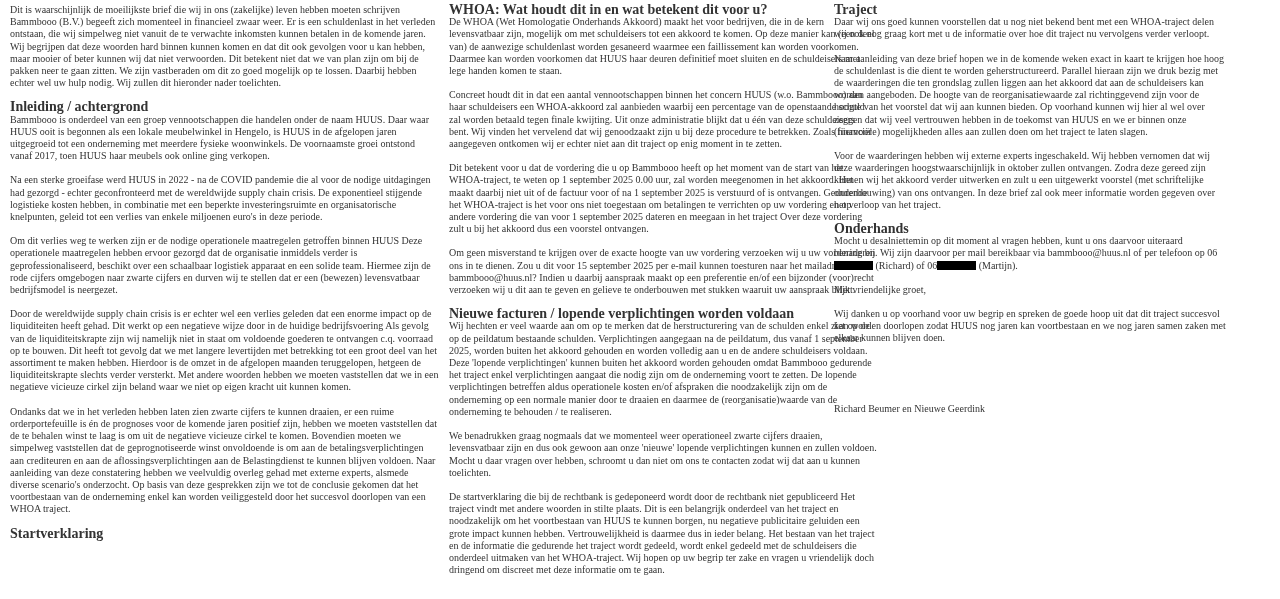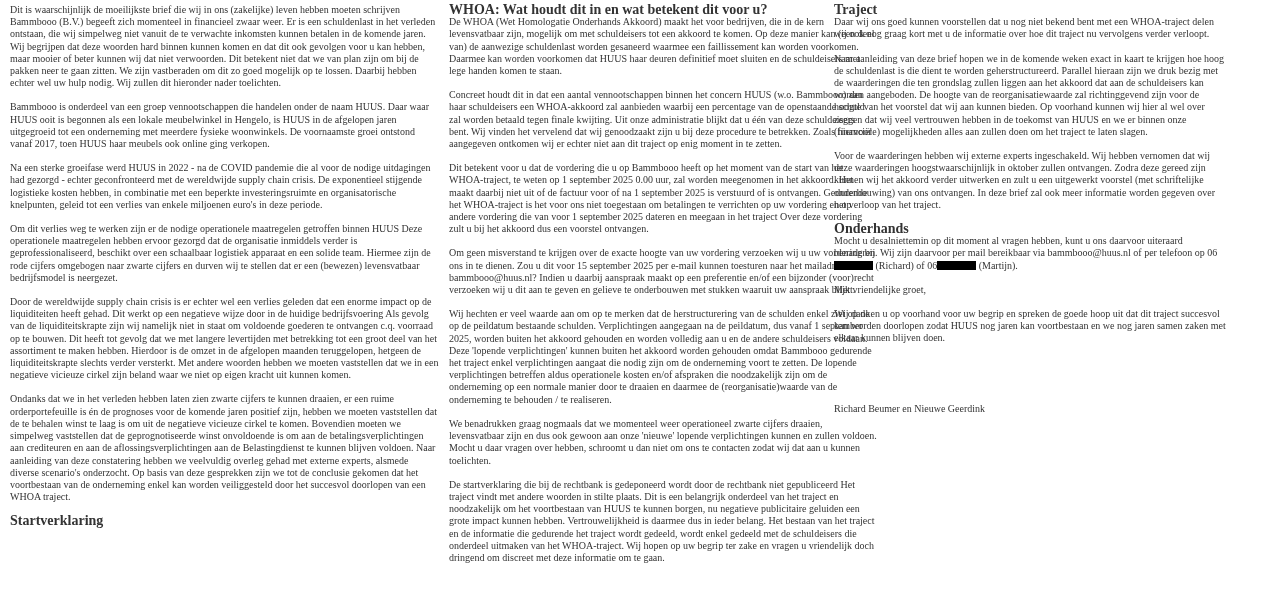--- a/index.html
+++ b/index.html
@@ -45,33 +45,35 @@
     vertical-align: -1px;
   }
   .sig-gap { height: 46px; }
 </style>
 </head>
 <body>
 
 <div class="page">
   <div class="col col-0">
       <p>Dit is waarschijnlijk de moeilijkste brief die wij in ons (zakelijke) leven hebben moeten schrijven Bammbooo (B.V.) begeeft zich momenteel in financieel zwaar weer. Er is een schuldenlast in het verleden ontstaan, die wij simpelweg niet vanuit de te verwachte inkomsten kunnen betalen in de komende jaren. Wij begrijpen dat deze woorden hard binnen kunnen komen en dat dit ook gevolgen voor u kan hebben, maar mooier of beter kunnen wij dat niet verwoorden. Dit betekent niet dat we van plan zijn om bij de pakken neer te gaan zitten. We zijn vastberaden om dit zo goed mogelijk op te lossen. Daarbij hebben echter wel uw hulp nodig. Wij zullen dit hieronder nader toelichten.</p>
+      <h3>Inleiding / achtergrond</h3>
       <p>Bammbooo is onderdeel van een groep vennootschappen die handelen onder de naam HUUS. Daar waar HUUS ooit is begonnen als een lokale meubelwinkel in Hengelo, is HUUS in de afgelopen jaren uitgegroeid tot een onderneming met meerdere fysieke woonwinkels. De voornaamste groei ontstond vanaf 2017, toen HUUS haar meubels ook online ging verkopen.</p>
       <p>Na een sterke groeifase werd HUUS in 2022 - na de COVID pandemie die al voor de nodige uitdagingen had gezorgd - echter geconfronteerd met de wereldwijde supply chain crisis. De exponentieel stijgende logistieke kosten hebben, in combinatie met een beperkte investeringsruimte en organisatorische knelpunten, geleid tot een verlies van enkele miljoenen euro's in deze periode.</p>
       <p>Om dit verlies weg te werken zijn er de nodige operationele maatregelen getroffen binnen HUUS Deze operationele maatregelen hebben ervoor gezorgd dat de organisatie inmiddels verder is geprofessionaliseerd, beschikt over een schaalbaar logistiek apparaat en een solide team. Hiermee zijn de rode cijfers omgebogen naar zwarte cijfers en durven wij te stellen dat er een (bewezen) levensvatbaar bedrijfsmodel is neergezet.</p>
       <p>Door de wereldwijde supply chain crisis is er echter wel een verlies geleden dat een enorme impact op de liquiditeiten heeft gehad. Dit werkt op een negatieve wijze door in de huidige bedrijfsvoering Als gevolg van de liquiditeitskrapte zijn wij namelijk niet in staat om voldoende goederen te ontvangen c.q. voorraad op te bouwen. Dit heeft tot gevolg dat we met langere levertijden met betrekking tot een groot deel van het assortiment te maken hebben. Hierdoor is de omzet in de afgelopen maanden teruggelopen, hetgeen de liquiditeitskrapte slechts verder versterkt. Met andere woorden hebben we moeten vaststellen dat we in een negatieve vicieuze cirkel zijn beland waar we niet op eigen kracht uit kunnen komen.</p>
       <p>Ondanks dat we in het verleden hebben laten zien zwarte cijfers te kunnen draaien, er een ruime orderportefeuille is én de prognoses voor de komende jaren positief zijn, hebben we moeten vaststellen dat de te behalen winst te laag is om uit de negatieve vicieuze cirkel te komen. Bovendien moeten we simpelweg vaststellen dat de geprognotiseerde winst onvoldoende is om aan de betalingsverplichtingen aan crediteuren en aan de aflossingsverplichtingen aan de Belastingdienst te kunnen blijven voldoen. Naar aanleiding van deze constatering hebben we veelvuldig overleg gehad met externe experts, alsmede diverse scenario's onderzocht. Op basis van deze gesprekken zijn we tot de conclusie gekomen dat het voortbestaan van de onderneming enkel kan worden veiliggesteld door het succesvol doorlopen van een WHOA traject.</p>
       <h3>Startverklaring</h3>
     </div>
   <div class="col col-1">
       <h3>WHOA: Wat houdt dit in en wat betekent dit voor u?</h3>
       <p>De WHOA (Wet Homologatie Onderhands Akkoord) maakt het voor bedrijven, die in de kern levensvatbaar zijn, mogelijk om met schuldeisers tot een akkoord te komen. Op deze manier kan (een deel van) de aanwezige schuldenlast worden gesaneerd waarmee een faillissement kan worden voorkomen. Daarmee kan worden voorkomen dat HUUS haar deuren definitief moet sluiten en de schuldeisers met lege handen komen te staan.</p>
       <p>Concreet houdt dit in dat een aantal vennootschappen binnen het concern HUUS (w.o. Bammbooo) aan haar schuldeisers een WHOA-akkoord zal aanbieden waarbij een percentage van de openstaande schuld zal worden betaald tegen finale kwijting. Uit onze administratie blijkt dat u één van deze schuldeisers bent. Wij vinden het vervelend dat wij genoodzaakt zijn u bij deze procedure te betrekken. Zoals hiervoor aangegeven ontkomen wij er echter niet aan dit traject op enig moment in te zetten.</p>
       <p>Dit betekent voor u dat de vordering die u op Bammbooo heeft op het moment van de start van het WHOA-traject, te weten op 1 september 2025 0.00 uur, zal worden meegenomen in het akkoord. Het maakt daarbij niet uit of de factuur voor of na 1 september 2025 is verstuurd of is ontvangen. Gedurende het WHOA-traject is het voor ons niet toegestaan om betalingen te verrichten op uw vordering en op andere vordering die van voor 1 september 2025 dateren en meegaan in het traject Over deze vordering zult u bij het akkoord dus een voorstel ontvangen.</p>
       <p>Om geen misverstand te krijgen over de exacte hoogte van uw vordering verzoeken wij u uw vordering bij ons in te dienen. Zou u dit voor 15 september 2025 per e-mail kunnen toesturen naar het mailadres bammbooo@huus.nl? Indien u daarbij aanspraak maakt op een preferentie en/of een bijzonder (voor)recht verzoeken wij u dit aan te geven en gelieve te onderbouwen met stukken waaruit uw aanspraak blijkt.</p>
+      <h3>Nieuwe facturen / lopende verplichtingen worden voldaan</h3>
       <p>Wij hechten er veel waarde aan om op te merken dat de herstructurering van de schulden enkel ziet op de op de peildatum bestaande schulden. Verplichtingen aangegaan na de peildatum, dus vanaf 1 september 2025, worden buiten het akkoord gehouden en worden volledig aan u en de andere schuldeisers voldaan. Deze 'lopende verplichtingen' kunnen buiten het akkoord worden gehouden omdat Bammbooo gedurende het traject enkel verplichtingen aangaat die nodig zijn om de onderneming voort te zetten. De lopende verplichtingen betreffen aldus operationele kosten en/of afspraken die noodzakelijk zijn om de onderneming op een normale manier door te draaien en daarmee de (reorganisatie)waarde van de onderneming te behouden / te realiseren.</p>
       <p>We benadrukken graag nogmaals dat we momenteel weer operationeel zwarte cijfers draaien, levensvatbaar zijn en dus ook gewoon aan onze 'nieuwe' lopende verplichtingen kunnen en zullen voldoen. Mocht u daar vragen over hebben, schroomt u dan niet om ons te contacten zodat wij dat aan u kunnen toelichten.</p>
       <p>De startverklaring die bij de rechtbank is gedeponeerd wordt door de rechtbank niet gepubliceerd Het traject vindt met andere woorden in stilte plaats. Dit is een belangrijk onderdeel van het traject en noodzakelijk om het voortbestaan van HUUS te kunnen borgen, nu negatieve publicitaire geluiden een grote impact kunnen hebben. Vertrouwelijkheid is daarmee dus in ieder belang. Het bestaan van het traject en de informatie die gedurende het traject wordt gedeeld, wordt enkel gedeeld met de schuldeisers die onderdeel uitmaken van het WHOA-traject. Wij hopen op uw begrip ter zake en vragen u vriendelijk doch dringend om discreet met deze informatie om te gaan.</p>
     </div>
   <div class="col col-2">
       <h3>Traject</h3>
       <p>Daar wij ons goed kunnen voorstellen dat u nog niet bekend bent met een WHOA-traject delen wij ook nog graag kort met u de informatie over hoe dit traject nu vervolgens verder verloopt.</p>
       <p>Naar aanleiding van deze brief hopen we in de komende weken exact in kaart te krijgen hoe hoog de schuldenlast is die dient te worden geherstructureerd. Parallel hieraan zijn we druk bezig met de waarderingen die ten grondslag zullen liggen aan het akkoord dat aan de schuldeisers kan worden aangeboden. De hoogte van de reorganisatiewaarde zal richtinggevend zijn voor de hoogte van het voorstel dat wij aan kunnen bieden. Op voorhand kunnen wij hier al wel over zeggen dat wij veel vertrouwen hebben in de toekomst van HUUS en we er binnen onze (financiële) mogelijkheden alles aan zullen doen om het traject te laten slagen.</p>
       <p>Voor de waarderingen hebben wij externe experts ingeschakeld. Wij hebben vernomen dat wij deze waarderingen hoogstwaarschijnlijk in oktober zullen ontvangen. Zodra deze gereed zijn kunnen wij het akkoord verder uitwerken en zult u een uitgewerkt voorstel (met schriftelijke onderbouwing) van ons ontvangen. In deze brief zal ook meer informatie worden gegeven over het verloop van het traject.</p>
       <h3>Onderhands</h3>

